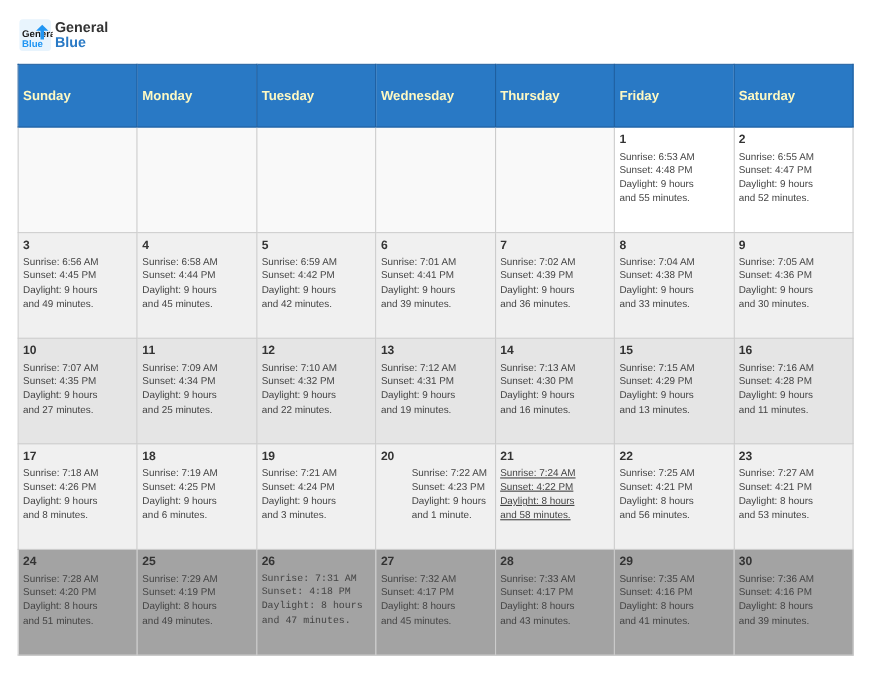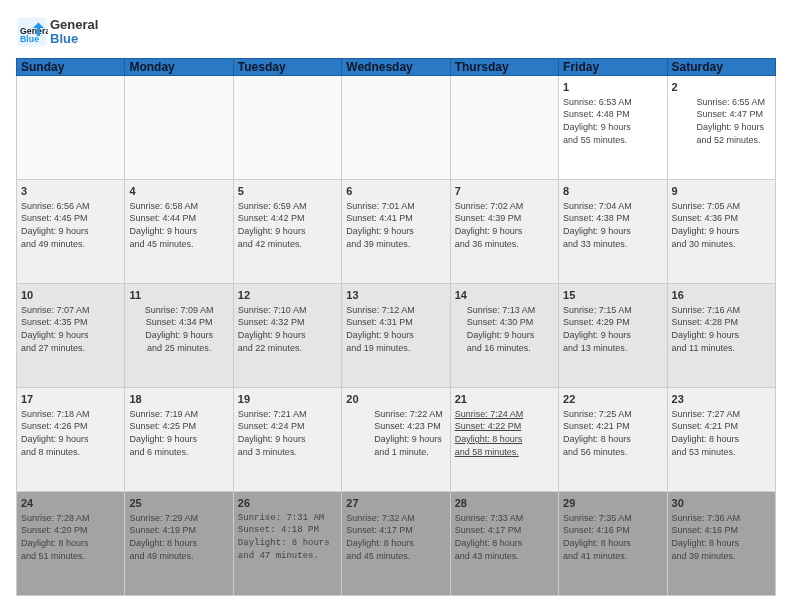--- a/index.html
+++ b/index.html
@@ -46,23 +46,23 @@
     }
     .calendar {
       flex: 1;
       border: 1px solid #ccc;
       border-collapse: collapse;
       width: 100%;
       table-layout: fixed;
     }
     .calendar th {
       background: #2979c5;
-      color: #0f172a;
+      color: #fef9c3;
       font-size: 12px;
-      padding: 1px 4px;
+      padding: 21px 4px;
       text-align: left;
       border: 1px solid #1e5fa0;
       font-weight: bold;
     }
     .calendar td {
       border: 1px solid #ccc;
       vertical-align: top;
       padding: 4px;
       font-size: 9.5px;
       color: #333;
@@ -138,21 +138,21 @@
           <td class="empty"></td>
           <td>
             <span class="day-num">1</span>
             <div class="day-info" style="white-space: pre-line;">Sunrise: 6:53 AM
 Sunset: 4:48 PM
 Daylight: 9 hours
 and 55 minutes.</div>
           </td>
           <td>
             <span class="day-num">2</span>
-            <div class="day-info" style="white-space: pre-line; margin-left: 25px;">Sunrise: 6:55 AM
+            <div class="day-info" style="white-space: pre-line;">Sunrise: 6:55 AM
 Sunset: 4:47 PM
 Daylight: 9 hours
 and 52 minutes.</div>
           </td>
         </tr>
         <tr>
           <td>
             <span class="day-num">3</span>
             <div class="day-info" style="white-space: pre-line;">Sunrise: 6:56 AM
 Sunset: 4:45 PM
@@ -205,42 +205,42 @@
         <tr>
           <td>
             <span class="day-num">10</span>
             <div class="day-info" style="white-space: pre-line;">Sunrise: 7:07 AM
 Sunset: 4:35 PM
 Daylight: 9 hours
 and 27 minutes.</div>
           </td>
           <td>
             <span class="day-num">11</span>
-            <div class="day-info" style="white-space: pre-line; text-align: center;">Sunrise: 7:09 AM
+            <div class="day-info" style="white-space: pre-line;">Sunrise: 7:09 AM
 Sunset: 4:34 PM
 Daylight: 9 hours
 and 25 minutes.</div>
           </td>
           <td>
             <span class="day-num">12</span>
             <div class="day-info" style="white-space: pre-line;">Sunrise: 7:10 AM
 Sunset: 4:32 PM
 Daylight: 9 hours
 and 22 minutes.</div>
           </td>
           <td>
             <span class="day-num">13</span>
             <div class="day-info" style="white-space: pre-line;">Sunrise: 7:12 AM
 Sunset: 4:31 PM
 Daylight: 9 hours
 and 19 minutes.</div>
           </td>
           <td>
             <span class="day-num">14</span>
-            <div class="day-info" style="white-space: pre-line; margin-left: 12px;">Sunrise: 7:13 AM
+            <div class="day-info" style="white-space: pre-line;">Sunrise: 7:13 AM
 Sunset: 4:30 PM
 Daylight: 9 hours
 and 16 minutes.</div>
           </td>
           <td>
             <span class="day-num">15</span>
             <div class="day-info" style="white-space: pre-line;">Sunrise: 7:15 AM
 Sunset: 4:29 PM
 Daylight: 9 hours
 and 13 minutes.</div>

